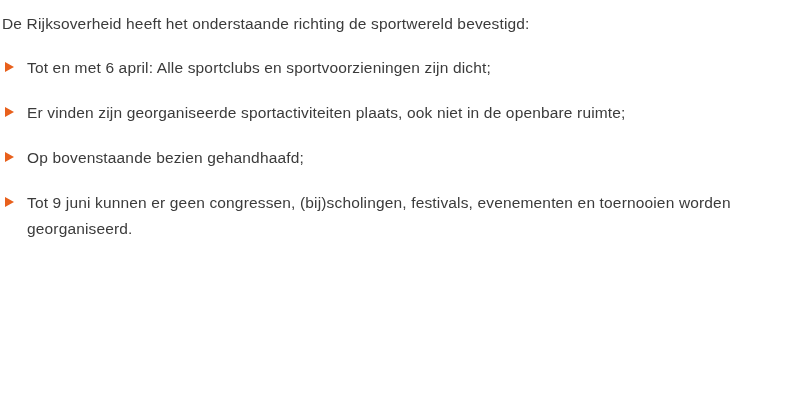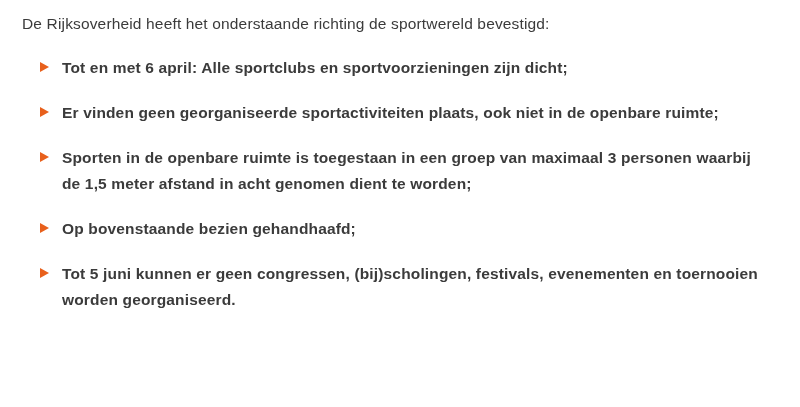--- a/index.html
+++ b/index.html
@@ -12,34 +12,33 @@
     background: #ffffff;
     font-family: "Liberation Sans", sans-serif;
     color: #3b3b3b;
     overflow: hidden;
   }
   .page {
     position: relative;
     width: 800px;
     height: 407px;
     box-sizing: border-box;
-    padding: 10px 14px 0 22px;
+    padding: 10px 14px 0 2px;
   }
   .intro {
     font-size: 15.5px;
     line-height: 22px;
     color: #3b3b3b;
     margin: 3px 0 20px 0;
     letter-spacing: 0.01em;
   }
   .bullet-list {
     list-style: none;
-    margin: 15px;
+    margin: 0;
     padding: 0;
-    font-weight: bold;
   }
   .bullet-item {
     position: relative;
     padding-left: 25px;
     margin-bottom: 19px;
     font-size: 15.5px;
     line-height: 26px;
     color: #3b3b3b;
     letter-spacing: 0.01em;
   }
@@ -67,29 +66,25 @@
 
   <p class="intro">De Rijksoverheid heeft het onderstaande richting de sportwereld bevestigd:</p>
 
   <ul class="bullet-list">
     <li class="bullet-item">
       <span class="bullet-marker"></span>
       <span class="bullet-text">Tot en met 6 april: Alle sportclubs en sportvoorzieningen zijn dicht;</span>
     </li>
     <li class="bullet-item">
       <span class="bullet-marker"></span>
-      <span class="bullet-text">Er vinden geen georganiseerde sportactiviteiten plaats, ook niet in de openbare ruimte;</span>
-    </li>
-    <li class="bullet-item">
-      <span class="bullet-marker"></span>
-      <span class="bullet-text">Sporten in de openbare ruimte is toegestaan in een groep van maximaal 3 personen waarbij de 1,5 meter afstand in acht genomen dient te worden;</span>
+      <span class="bullet-text">Er vinden zijn georganiseerde sportactiviteiten plaats, ook niet in de openbare ruimte;</span>
     </li>
     <li class="bullet-item">
       <span class="bullet-marker"></span>
       <span class="bullet-text">Op bovenstaande bezien gehandhaafd;</span>
     </li>
     <li class="bullet-item">
       <span class="bullet-marker"></span>
-      <span class="bullet-text">Tot 5 juni kunnen er geen congressen, (bij)scholingen, festivals, evenementen en toernooien worden georganiseerd.</span>
+      <span class="bullet-text">Tot 9 juni kunnen er geen congressen, (bij)scholingen, festivals, evenementen en toernooien worden georganiseerd.</span>
     </li>
   </ul>
 
 </div>
 
 </body></html>

